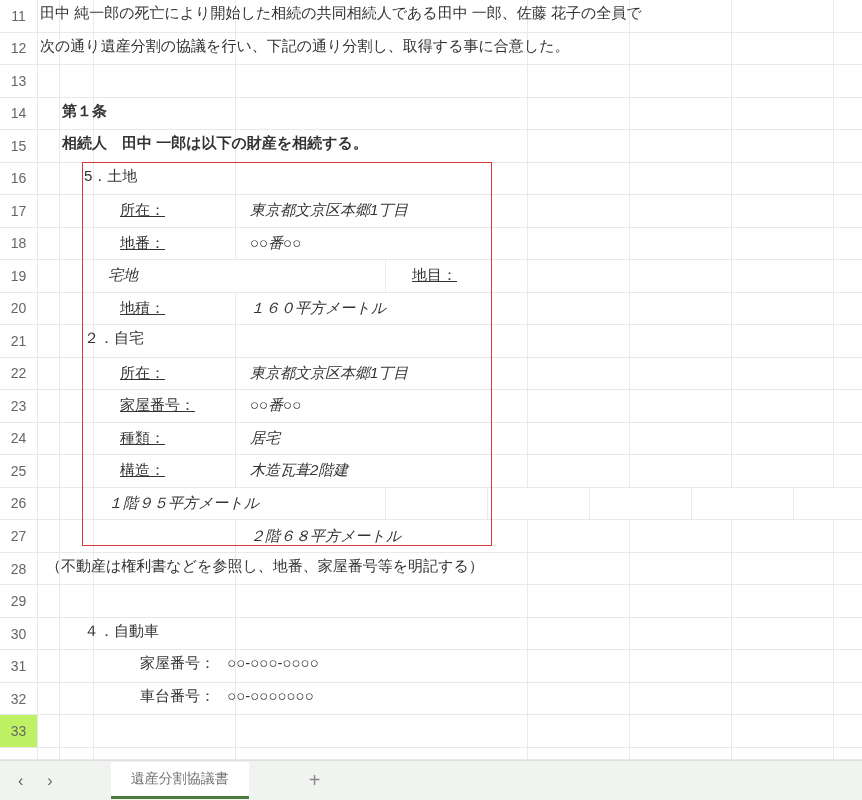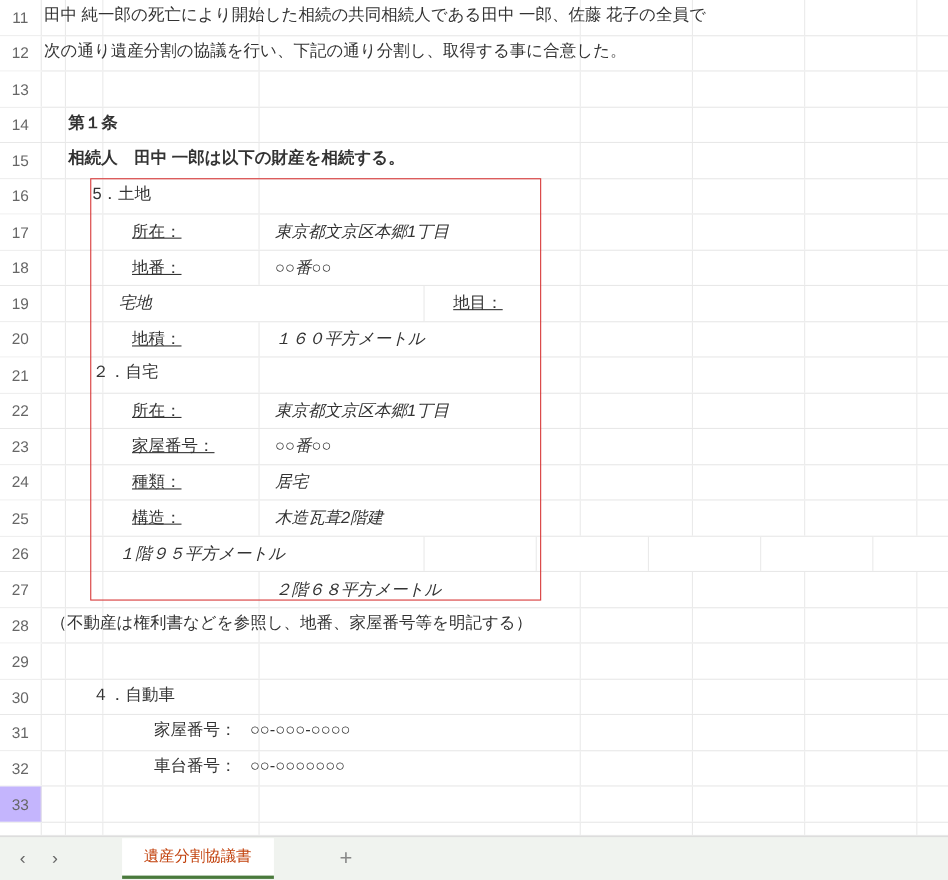--- a/index.html
+++ b/index.html
@@ -32,21 +32,21 @@
       flex-shrink: 0;
       display: flex;
       align-items: center;
       justify-content: center;
       font-size: 14px;
       color: #666;
       background: #fff;
       border-right: 1px solid #e8e8e8;
     }
     .row-33 .row-header {
-      background: #c4b5fd;
+      background: #bef264;
     }
     .cells {
       display: flex;
       flex: 1;
       position: relative;
       gap: 12px;
     }
     .cell {
       border-right: 1px solid #eaeaea;
       padding: 4px 2px;
@@ -107,21 +107,21 @@
       cursor: pointer;
       font-size: 16px;
       font-weight: 300;
     }
     .tab {
       background: #fff;
       padding: 8px 20px;
       border-bottom: 3px solid #4a7a3c;
       margin-left: 40px;
       font-size: 14px;
-      color: #c2410c;
+      color: #737373;
     }
     .tab-add {
       margin-left: 60px;
       font-size: 20px;
       color: #888;
       cursor: pointer;
       font-weight: 300;
     }
     .label-cell {
       padding-left: 14px;

